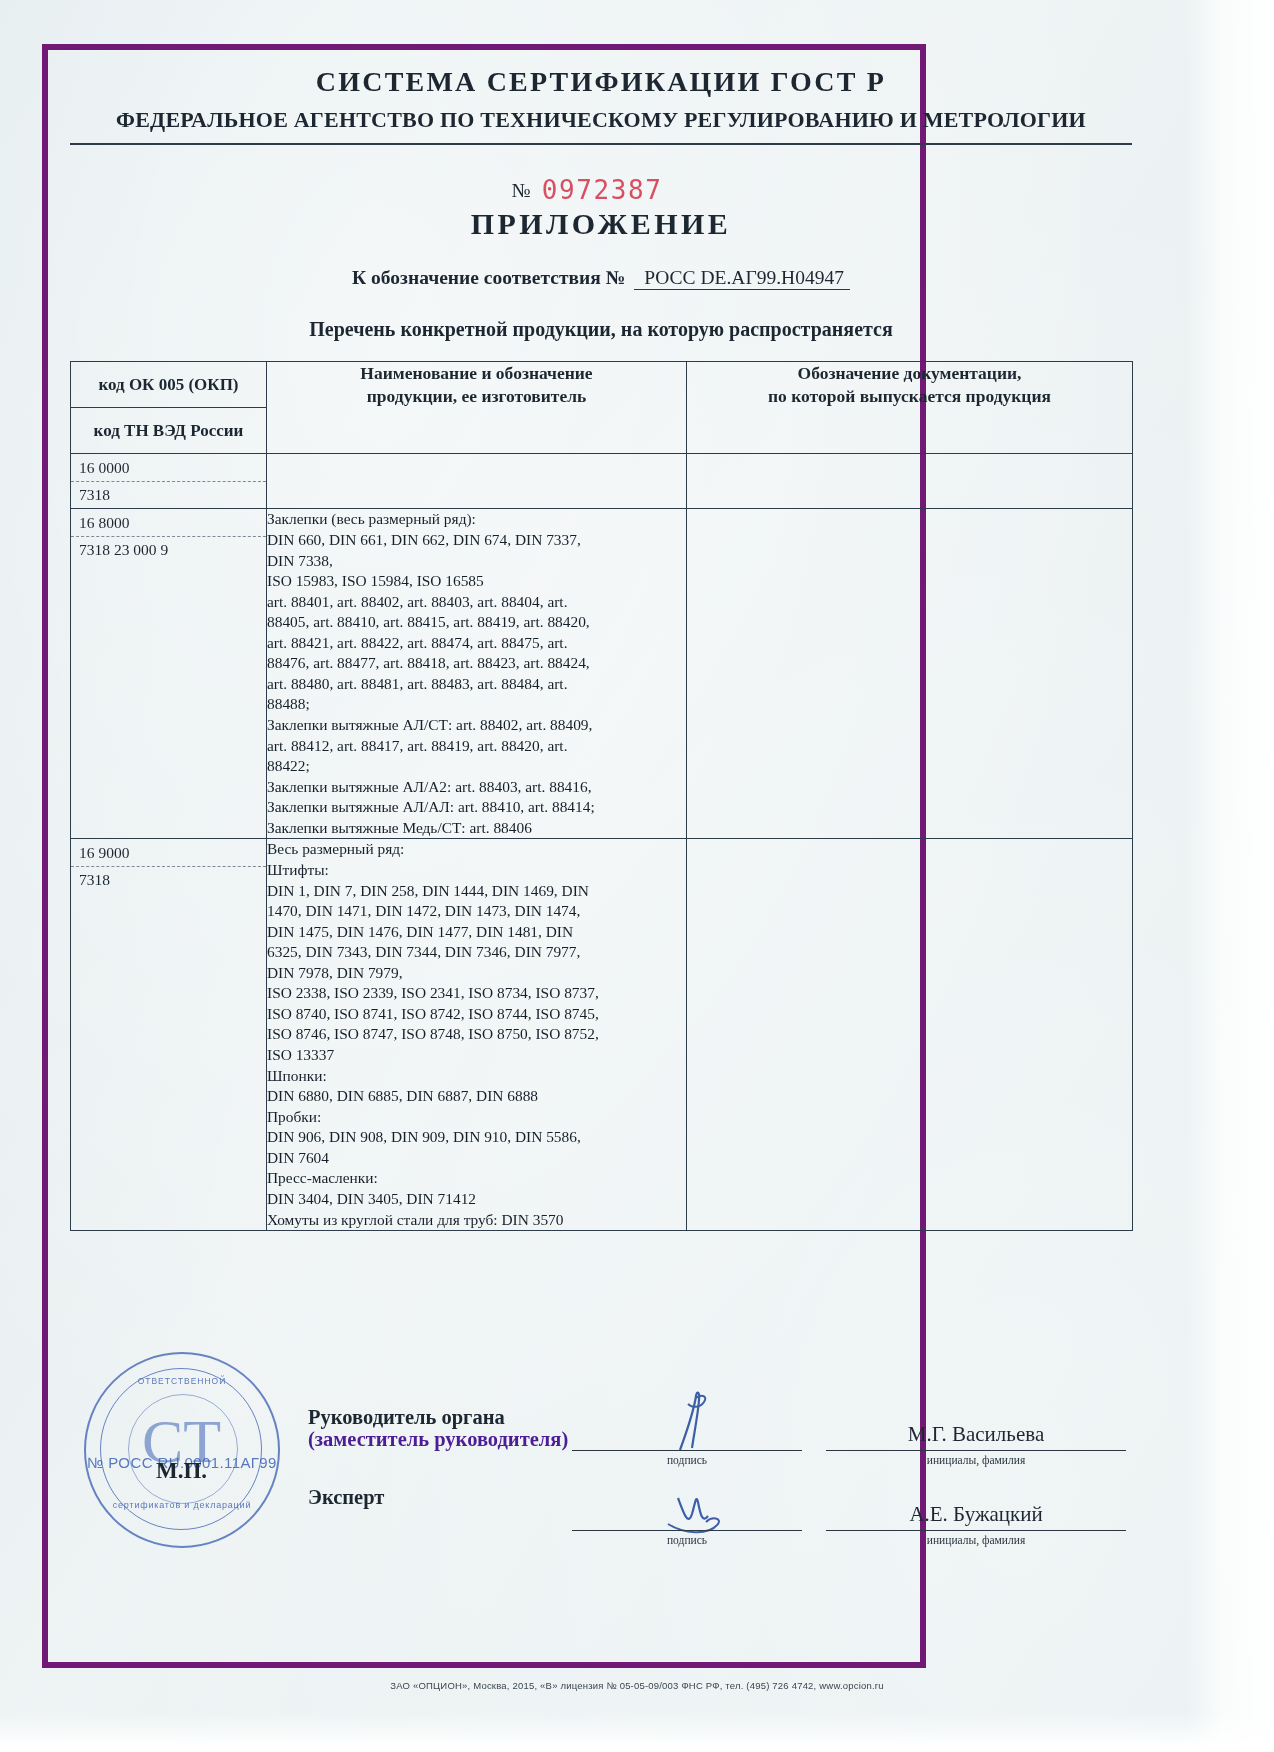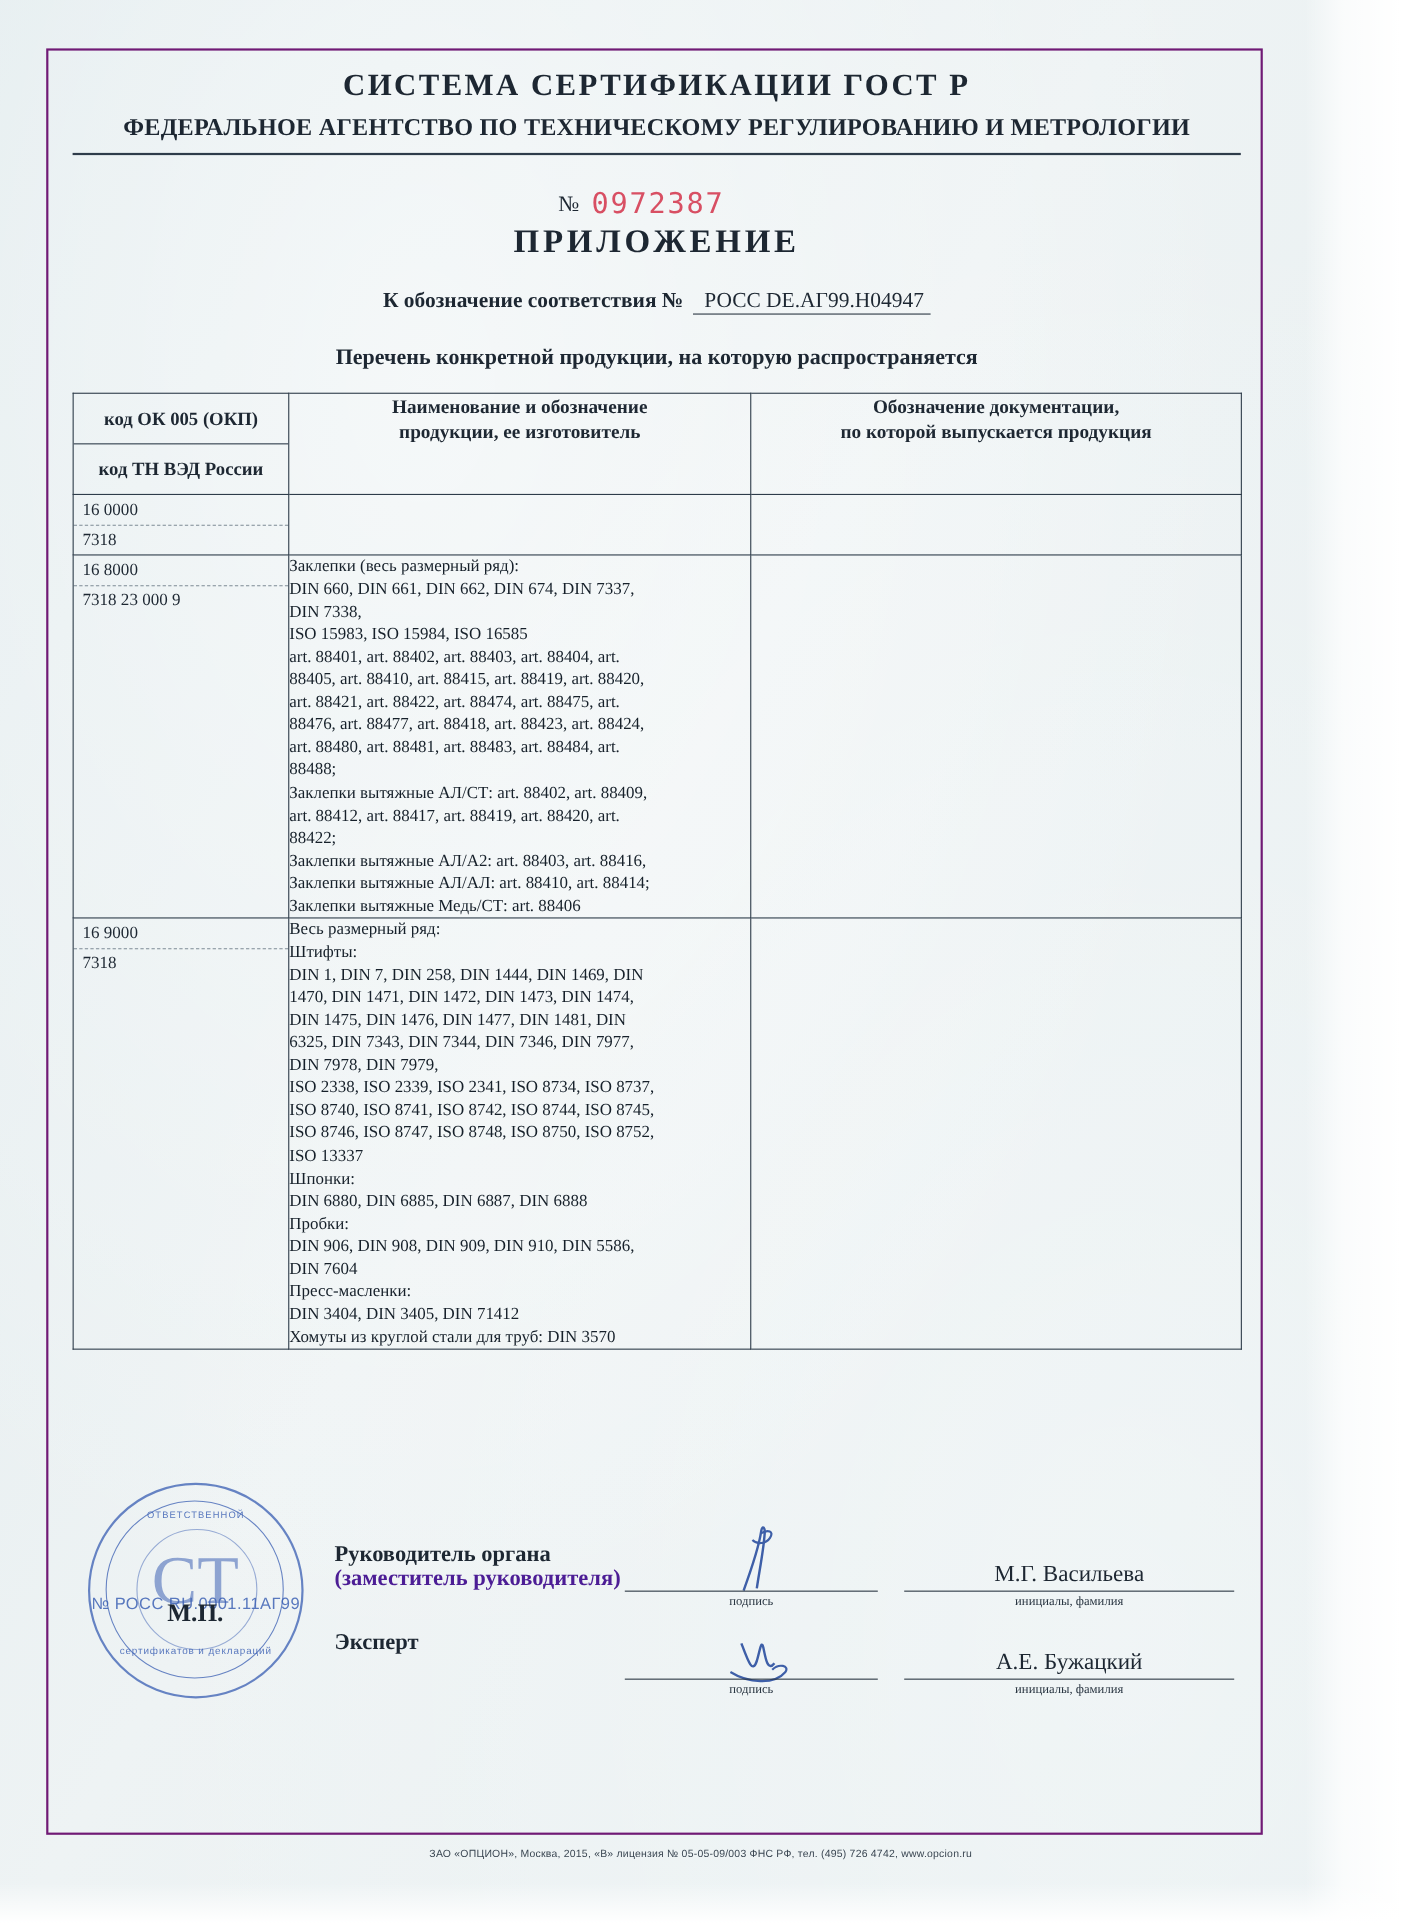--- a/index.html
+++ b/index.html
@@ -42,23 +42,23 @@
     bottom: 0;
     width: 1274px;
     height: 40px;
     background: linear-gradient(to bottom, rgba(255,255,255,0) 0%, #ffffff 90%);
   }
 
   .frame {
     position: absolute;
     left: 42px;
     top: 44px;
-    width: 1106px;
+    width: 884px;
     height: 1624px;
-    border: 2px solid #701a75;
+    border: 6px solid #701a75;
     box-sizing: border-box;
   }
 
   .inner {
     position: absolute;
     left: 22px;
     top: 16px;
     width: 1062px;
   }
 

